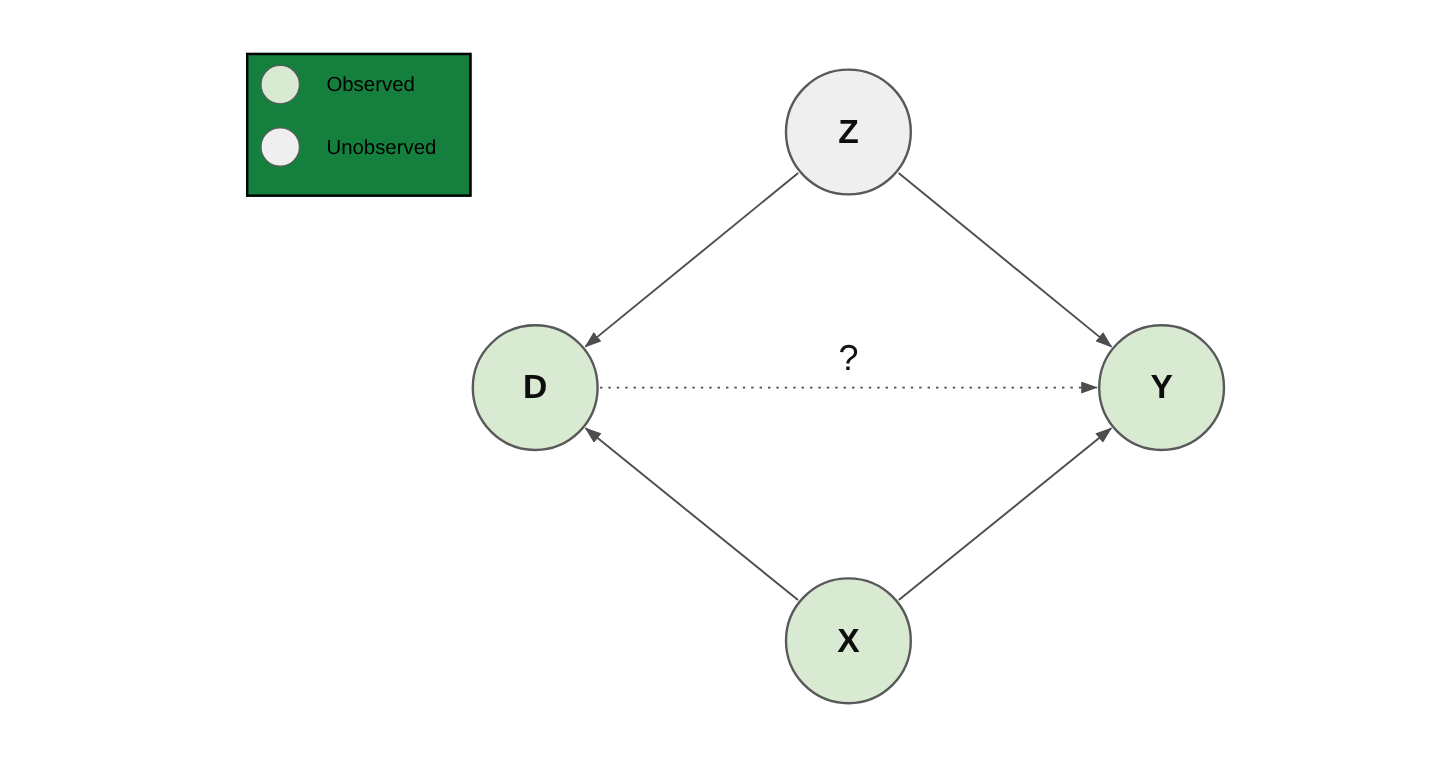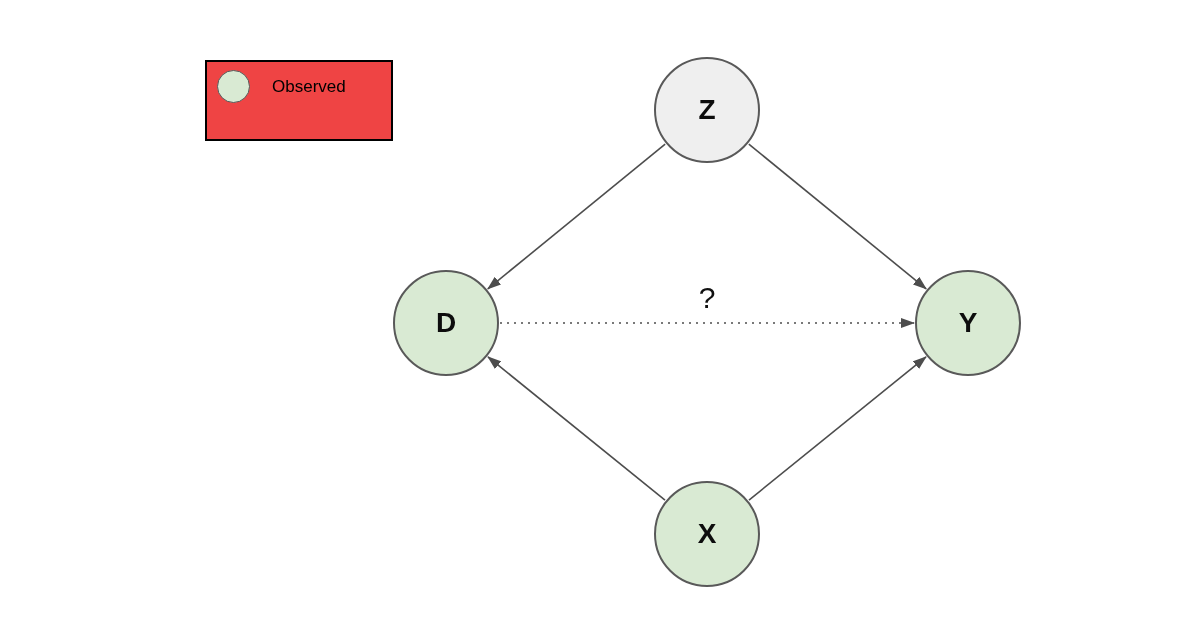--- a/index.html
+++ b/index.html
@@ -38,26 +38,26 @@
   }
   .node-label {
     font-size: 28px;
     font-weight: 700;
     color: #0d0d0d;
     line-height: 1;
   }
   .legend {
     position: absolute;
     left: 205px;
-    top: 60px;
+    top: 44px;
     width: 188px;
-    height: 81px;
+    height: 120px;
     box-sizing: border-box;
     border: 2px solid #000000;
-    background: #ef4444;
+    background: #15803d;
   }
   .legend-item {
     position: absolute;
     left: 10px;
     display: flex;
     align-items: center;
   }
   .legend-item.item-0 { top: 8px; }
   .legend-item.item-1 { top: 60px; }
   .swatch {
@@ -92,20 +92,24 @@
       <line x1="748.9936951033961" y1="500.0510740734997" x2="926.0063048966039" y2="356.9489259265003" stroke="#4d4d4d" stroke-width="1.6" marker-end="url(#arrowhead)"></line>
       <line x1="500" y1="323" x2="914" y2="323" stroke="#4d4d4d" stroke-width="1.6" stroke-dasharray="2 5" marker-end="url(#arrowhead)"></line>
       <text x="707" y="308" text-anchor="middle" class="edge-label">?</text>
     </svg>
 
   <div class="legend">
     <div class="legend-item item-0">
       <span class="swatch" style="background: rgb(217, 234, 211);"></span>
       <span class="legend-label">Observed</span>
     </div>
+    <div class="legend-item item-1">
+      <span class="swatch" style="background: rgb(239, 239, 239);"></span>
+      <span class="legend-label">Unobserved</span>
+    </div>
   </div>
 
   <div class="node" style="left: 654px; top: 57px; height: 106px; width: 106px; background: rgb(239, 239, 239); border-color: rgb(89, 89, 89);">
     <span class="node-label">Z</span>
   </div>
   <div class="node" style="left: 393px; top: 270px; height: 106px; width: 106px; background: rgb(217, 234, 211); border-color: rgb(89, 89, 89);">
     <span class="node-label">D</span>
   </div>
   <div class="node" style="left: 915px; top: 270px; height: 106px; width: 106px; background: rgb(217, 234, 211); border-color: rgb(89, 89, 89);">
     <span class="node-label">Y</span>

